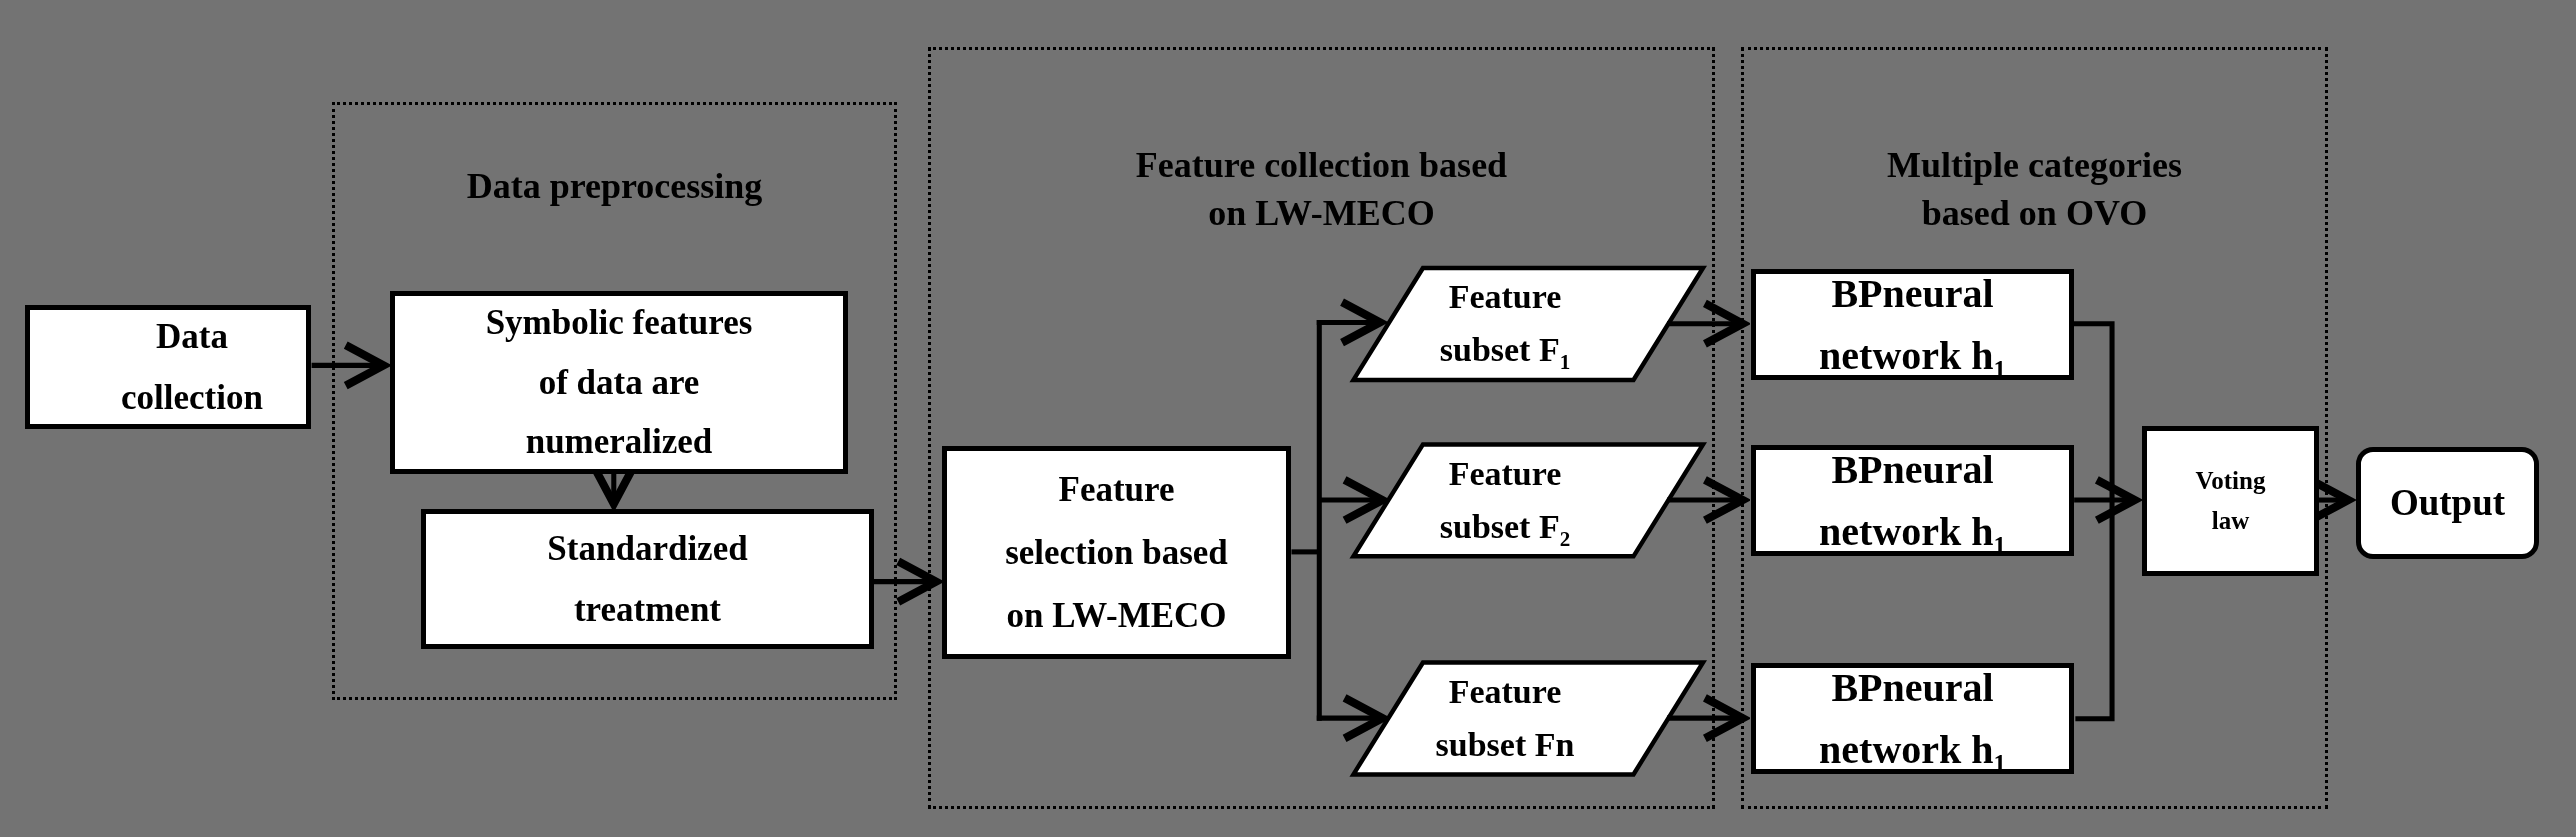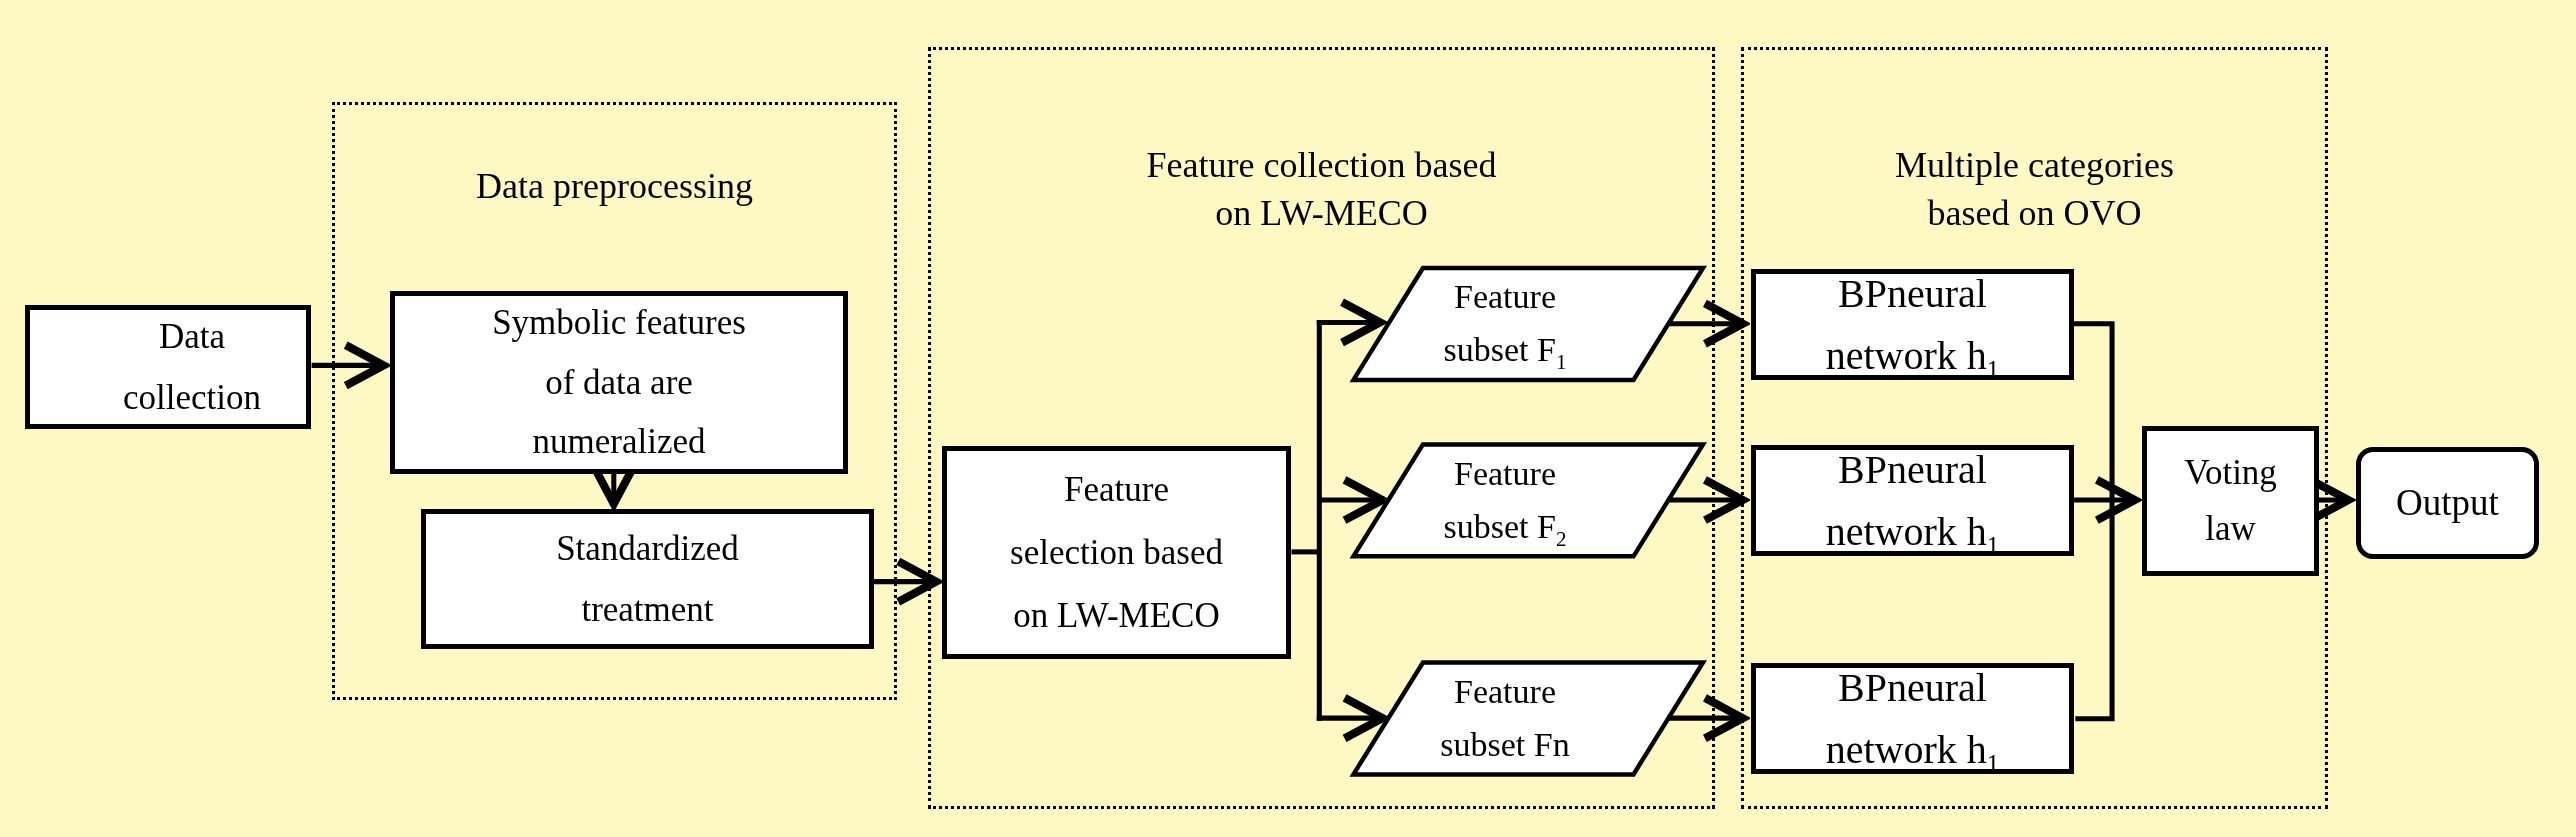--- a/index.html
+++ b/index.html
@@ -1,23 +1,23 @@
 <!DOCTYPE html>
 <html style="font-size:10px"><head>
 <meta charset="utf-8">
 <style>
   * { box-sizing: border-box; margin: 0; padding: 0; }
   html, body { background: #ffffff; }
   #canvas {
     position: relative;
     width: 2576px;
     height: 837px;
-    background: #fef9c3;
+    background: #737373;
     font-family: "Liberation Serif", serif;
-    font-weight: normal;
+    font-weight: bold;
     color: #000000;
     overflow: hidden;
   }
   .container {
     position: absolute;
     border: 3.8px dotted #000000;
     z-index: 0;
   }
   #wires {
     position: absolute;
@@ -49,21 +49,21 @@
   .tight { line-height: 1.55; font-size: 40px; }
   .title {
     position: absolute;
     text-align: center;
     z-index: 2;
     font-size: 36px;
     line-height: 1.35;
   }
   .pre { white-space: pre-line; }
   sub { font-size: 0.62em; line-height: 0; }
-  .voting-node { font-size: 35px; line-height: 1.6; }
+  .voting-node { font-size: 25px; line-height: 1.6; }
   .output-node { font-size: 37px; border-width: 5.7px; }
 </style>
 </head>
 <body>
 
 <div id="canvas">
 
   <div class="container" style="left:332px; top:102px; width:565px; height:598px;"></div>
   <div class="container" style="left:928px; top:47px; width:787px; height:762px;"></div>
   <div class="container" style="left:1741px; top:47px; width:587px; height:762px;"></div>

